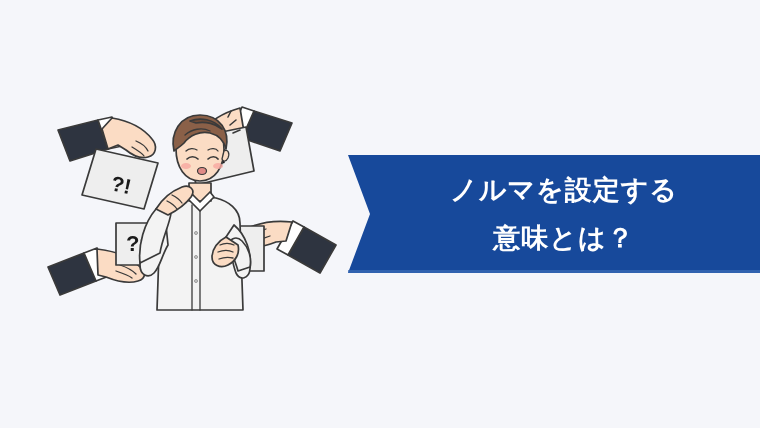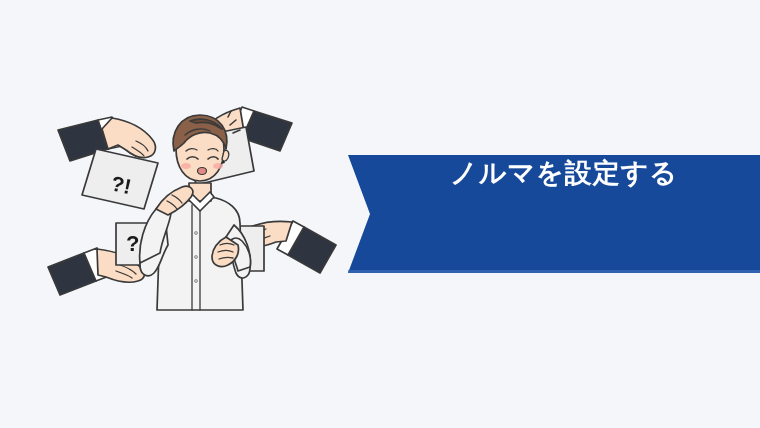--- a/index.html
+++ b/index.html
@@ -49,20 +49,21 @@
   }
   #banner-text {
     position: absolute;
     left: 30px;
     right: 10px;
     top: 0;
     bottom: 0;
     display: flex;
     flex-direction: column;
     align-items: center;
+    justify-content: center;
     gap: 12px;
     pointer-events: none;
   }
   .banner-line {
     color: #ffffff;
     font-size: 27px;
     font-weight: bold;
     letter-spacing: 1px;
     line-height: 1.35;
     white-space: nowrap;
@@ -231,16 +232,17 @@
     </svg>
   </div>
 
   <div id="banner">
     <svg id="banner-shape" viewBox="0 0 412 118" preserveAspectRatio="none">
       <polygon points="0,0 412,0 412,118 0,118 22,59" fill="#17499b"></polygon>
       <rect x="0" y="115" width="412" height="3" fill="#3b6bb5" opacity="0.75"></rect>
     </svg>
     <div id="banner-text">
       <div class="banner-line">ノルマを設定する</div>
+      <div class="banner-line">意味とは？</div>
     </div>
   </div>
 
 </div>
 
 </body></html>

